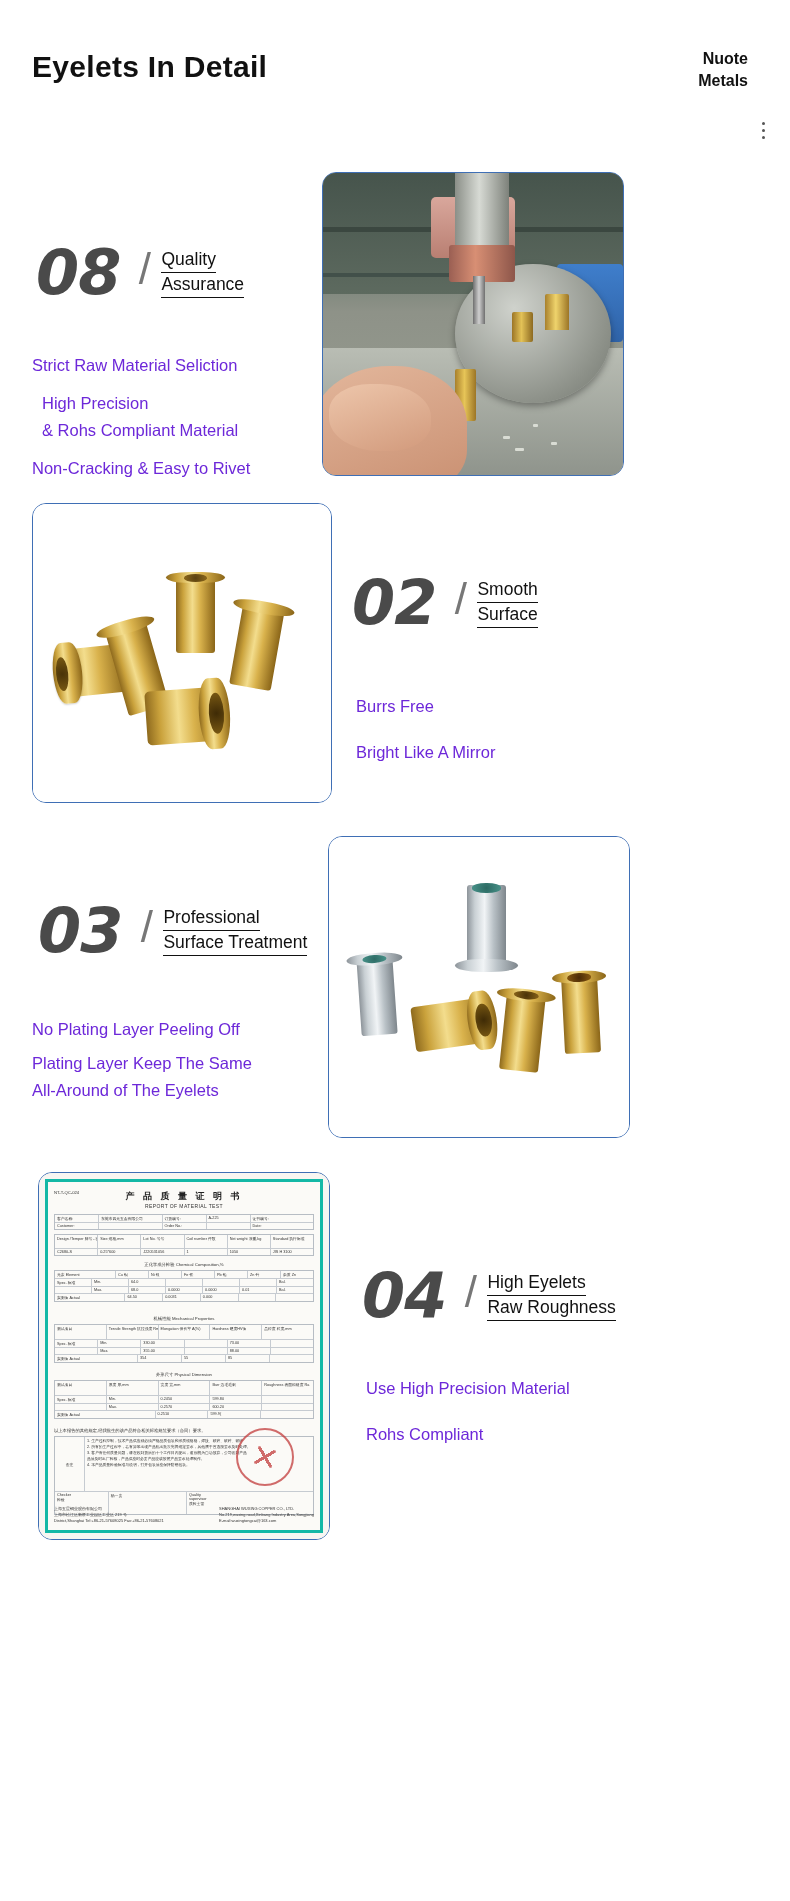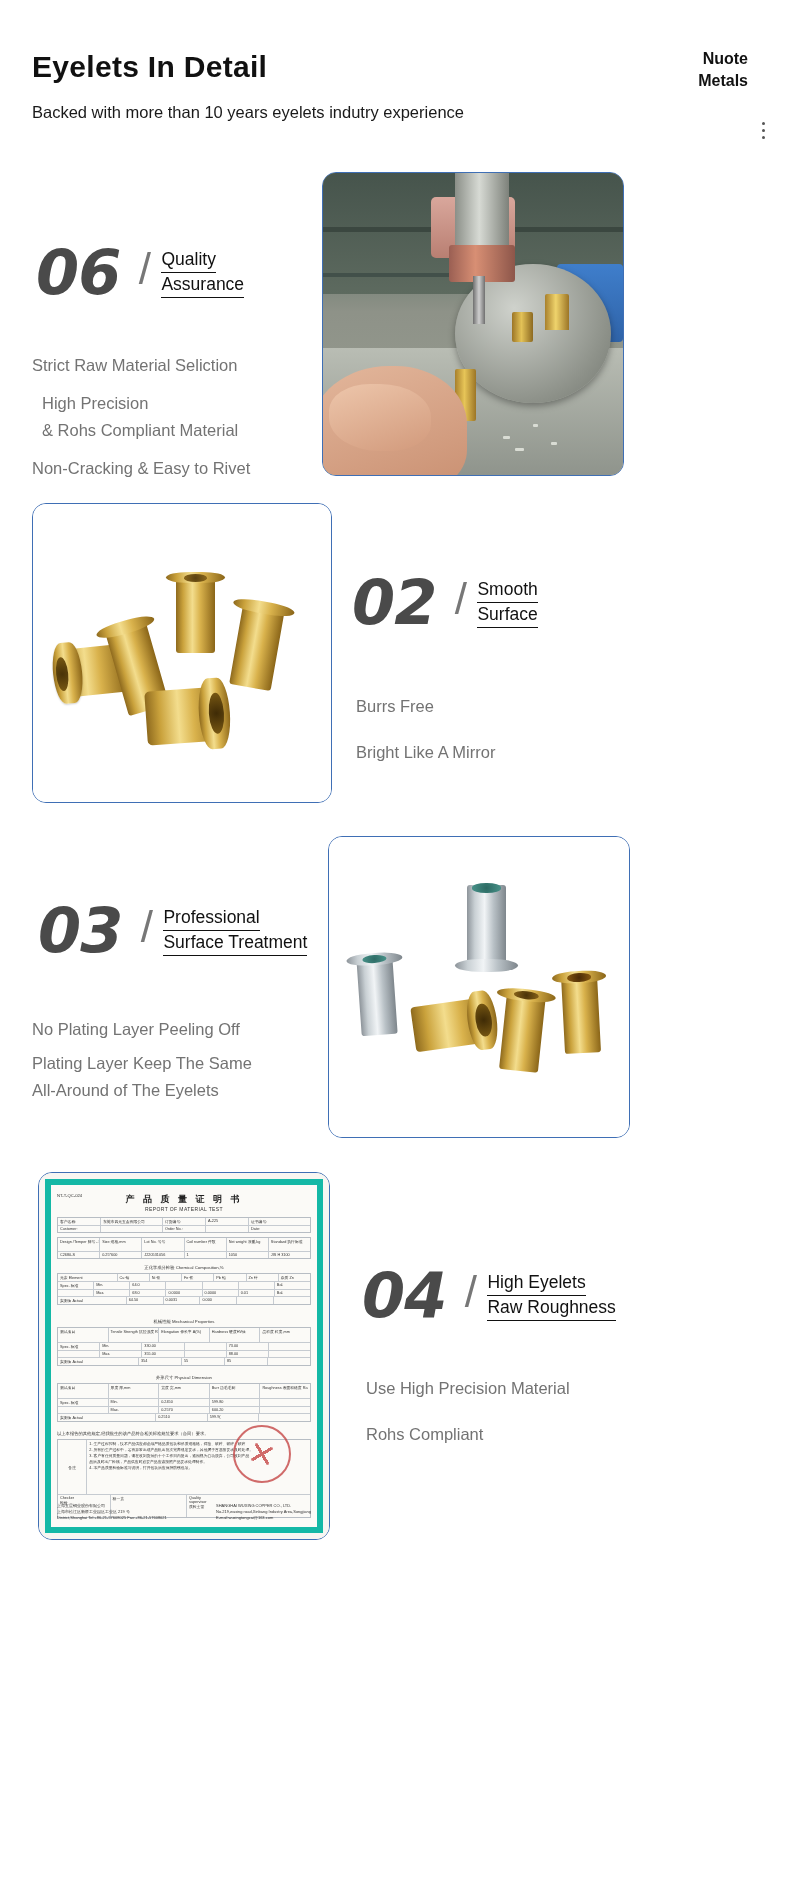--- a/index.html
+++ b/index.html
@@ -120,21 +120,21 @@
   }
   .numlabel span {
     display: inline-block;
     border-bottom: 1.5px solid #111;
     padding-bottom: 1px;
   }
   .bullets {
     position: absolute;
     font-size: 16.5px;
     line-height: 27px;
-    color: #737373;
+    color: #6d28d9;
   }
   .bullets div { margin-bottom: 11px; }
 
   
   #sec01-photo { left: 322px; top: 172px; width: 300px; height: 302px; }
   #sec01-num { left: 36px; top: 242px; }
   #sec01-bullets { left: 32px; top: 352px; width: 280px; }
 
   
   #sec02-photo { left: 32px; top: 503px; width: 298px; height: 298px; }
@@ -175,42 +175,41 @@
   .s-bg { position:absolute; inset:0; background:#ffffff; }
   .eyelet { position:absolute; }
   .ey-body { position:absolute; left:0; top:0; width:100%; height:100%; border-radius:3px; }
   .brass { background:linear-gradient(90deg,#8e6a1e 0%,#caa23c 18%,#f3dd8d 42%,#d9b24c 62%,#8a6518 100%); }
   .nickel { background:linear-gradient(90deg,#8d949a 0%,#c9d0d4 20%,#f1f4f6 45%,#b9c1c6 68%,#7e868c 100%); }
   .flange { position:absolute; border-radius:50%/70%; }
   .bore { position:absolute; border-radius:50%; }
 
   
   .doc-bg { position:absolute; inset:0; background:#f7f6f2; }
-  .doc-inner { position:absolute; left:6px; right:6px; top:6px; bottom:6px; border:6px solid #14b8a6; background:#fbfaf7; }
+  .doc-inner { position:absolute; left:6px; right:6px; top:6px; bottom:6px; border:3px solid #14b8a6; background:#fbfaf7; }
   .doc-title { position:absolute; left:0; right:0; top:8px; text-align:center; font-size:9px; font-weight:bold; color:#222; letter-spacing:3px; }
   .doc-sub { position:absolute; left:0; right:0; top:21px; text-align:center; font-size:5px; color:#333; letter-spacing:0.4px; }
   .doc-code { position:absolute; left:6px; top:8px; font-size:4.2px; color:#333; }
   .doc-band { position:absolute; left:6px; right:6px; font-size:4.3px; color:#333; text-align:center; }
   .doc-stamp { position:absolute; right:26px; bottom:44px; width:54px; height:54px; border:2px solid #c23c3c; border-radius:50%; opacity:.75; }
   .doc-stamp::after { content:""; position:absolute; left:50%; top:50%; width:18px; height:18px; transform:translate(-50%,-50%) rotate(15deg); background:
      linear-gradient(45deg,transparent 44%,#c23c3c 44%,#c23c3c 56%,transparent 56%),
      linear-gradient(-45deg,transparent 44%,#c23c3c 44%,#c23c3c 56%,transparent 56%); }
   .doc-foot { position:absolute; left:6px; right:6px; bottom:6px; font-size:4px; color:#333; line-height:6px; }
   .doc-grid { position:absolute; left:6px; right:6px; border:1px solid #b7bdc4; }
   .doc-grid .r { display:flex; border-bottom:1px solid #c6cbd1; }
   .doc-grid .r:last-child { border-bottom:none; }
   .doc-grid .c { flex:1; border-right:1px solid #c6cbd1; font-size:3.8px; color:#333; padding:1px 2px; white-space:nowrap; overflow:hidden; }
   .doc-grid .c:last-child { border-right:none; }
 </style>
 </head>
 <body>
 
 <div class="header">
   <div class="main-title">Eyelets In Detail</div>
-  <div class="subtitle-1">Backed with more than 10 years eyelets indutry experience</div>
   <div class="brand">
     <div>Nuote</div>
     <div>Metals</div>
   </div>
   <div class="kebab">
     <i></i>
       <i></i>
       <i></i>
   </div>
 </div>
@@ -234,21 +233,21 @@
     <div class="m-hand"></div>
     <div class="m-hand2"></div>
     <div class="m-chip" style="left:60%;bottom:12%;width:7px;height:3px;"></div>
     <div class="m-chip" style="left:70%;bottom:16%;width:5px;height:3px;"></div>
     <div class="m-chip" style="left:64%;bottom:8%;width:9px;height:3px;"></div>
     <div class="m-chip" style="left:76%;bottom:10%;width:6px;height:3px;"></div>
   </div>
 </div>
 
 <div class="numblock" id="sec01-num">
-  <span class="bignum">06</span>
+  <span class="bignum">08</span>
   <span class="slash">/</span>
   <span class="numlabel">
     <span>Quality</span><br>
     <span>Assurance</span>
   </span>
 </div>
 
 <div class="bullets" id="sec01-bullets">
   <div>Strict Raw Material Seliction</div>
   <div style="white-space:pre-line;padding-left:10px;">High Precision

